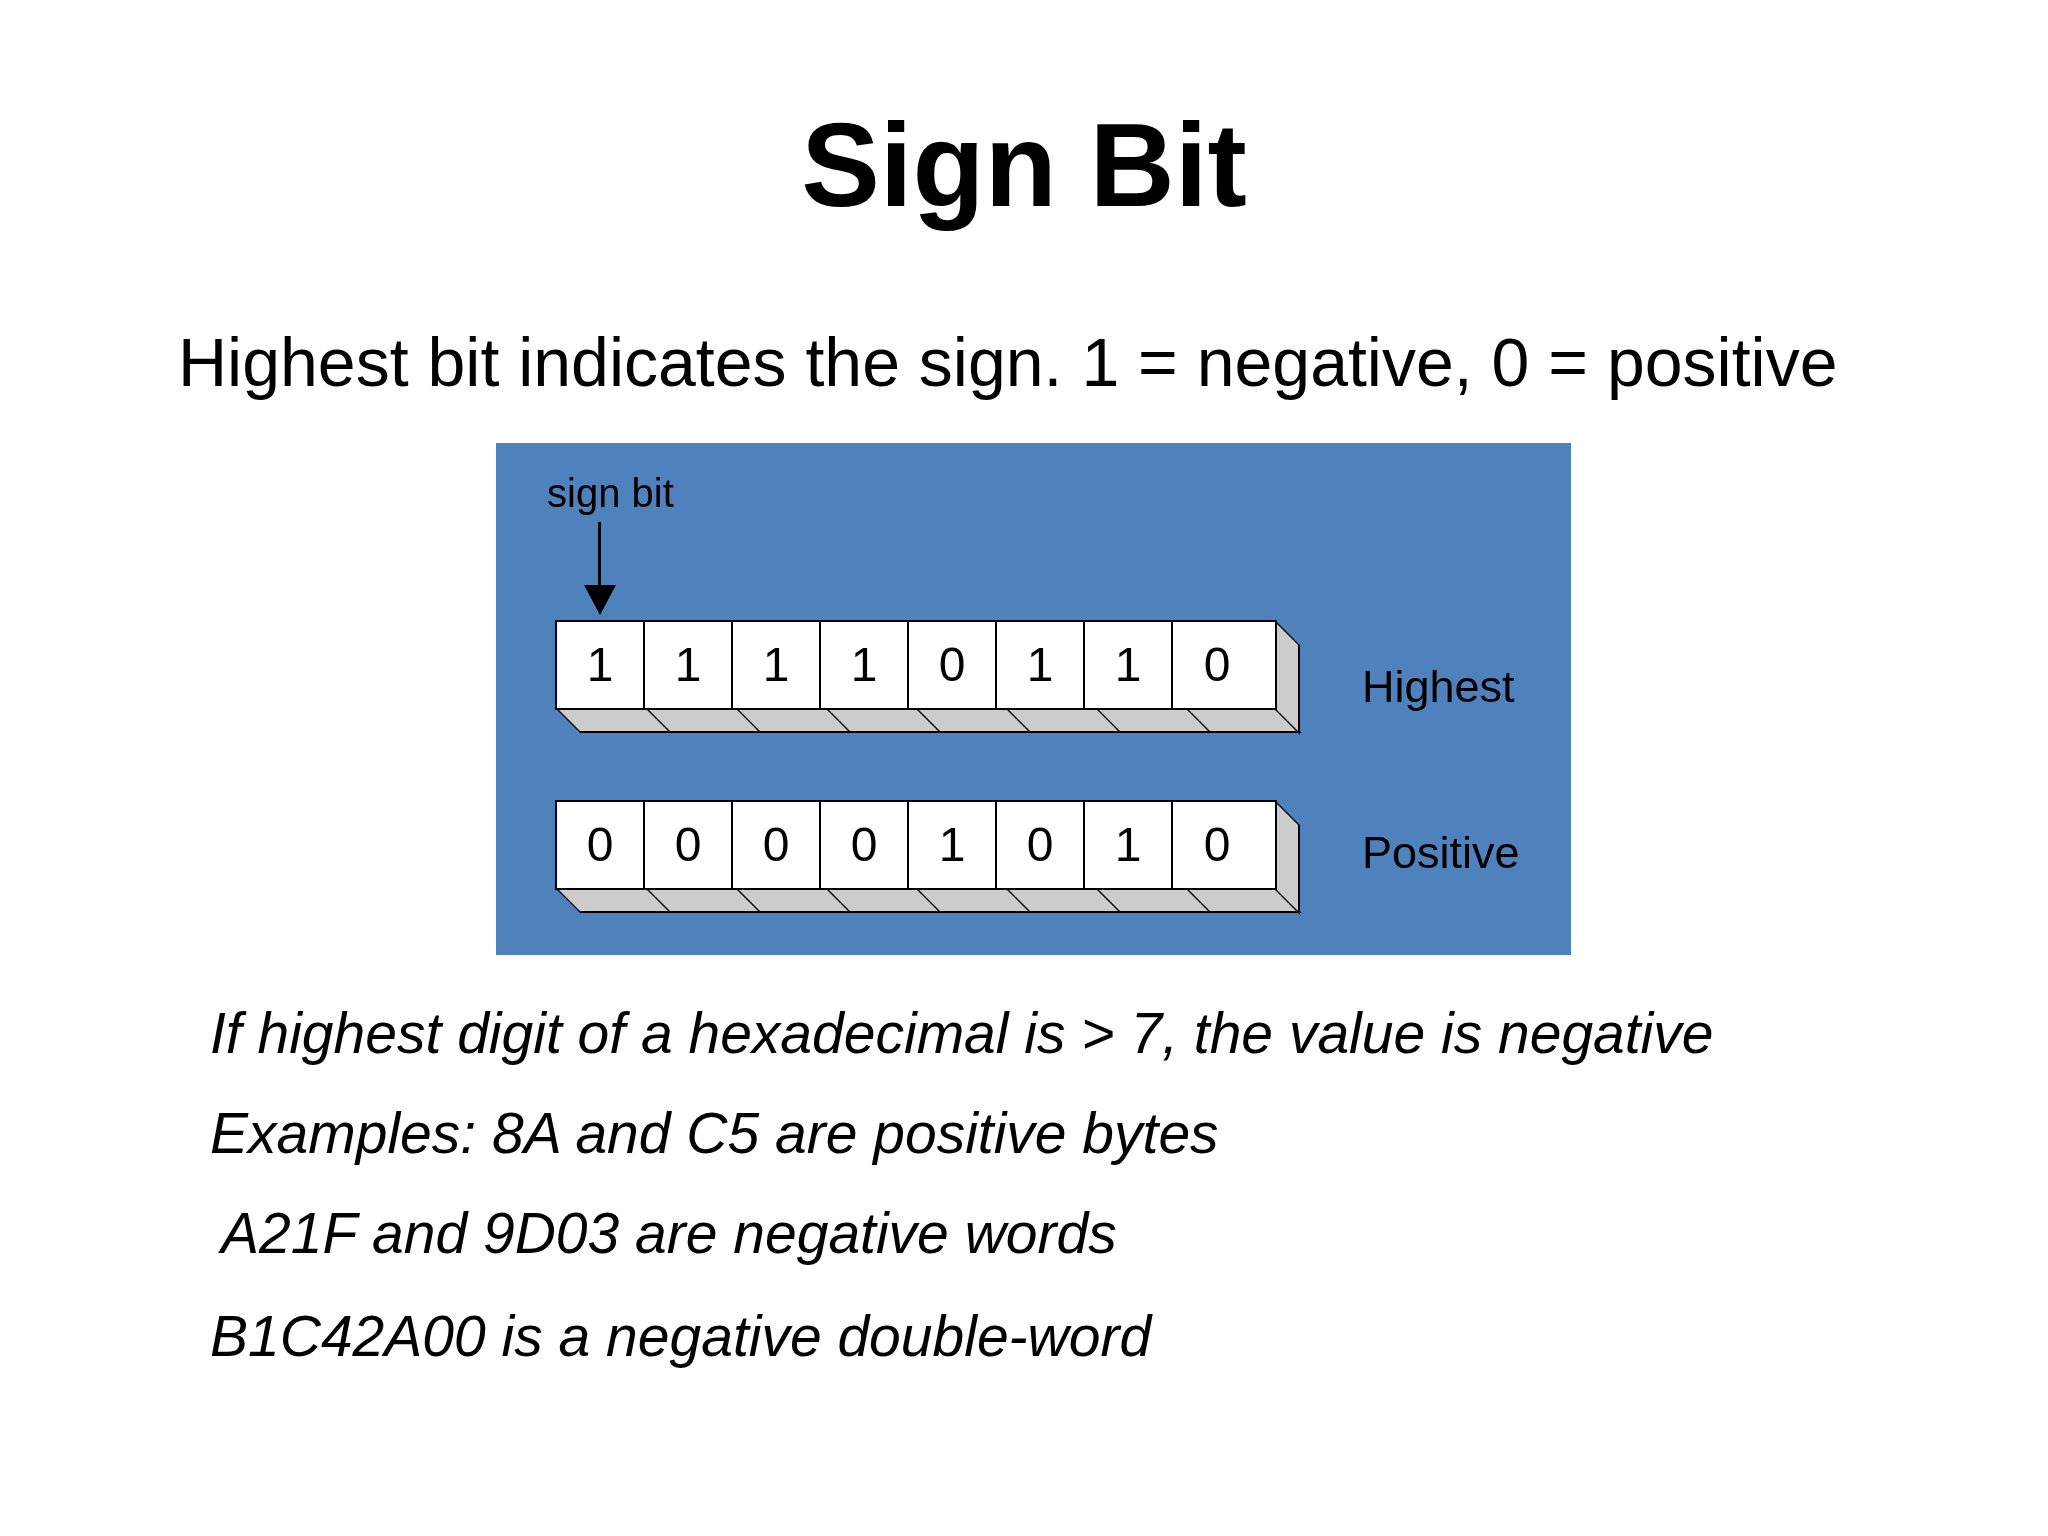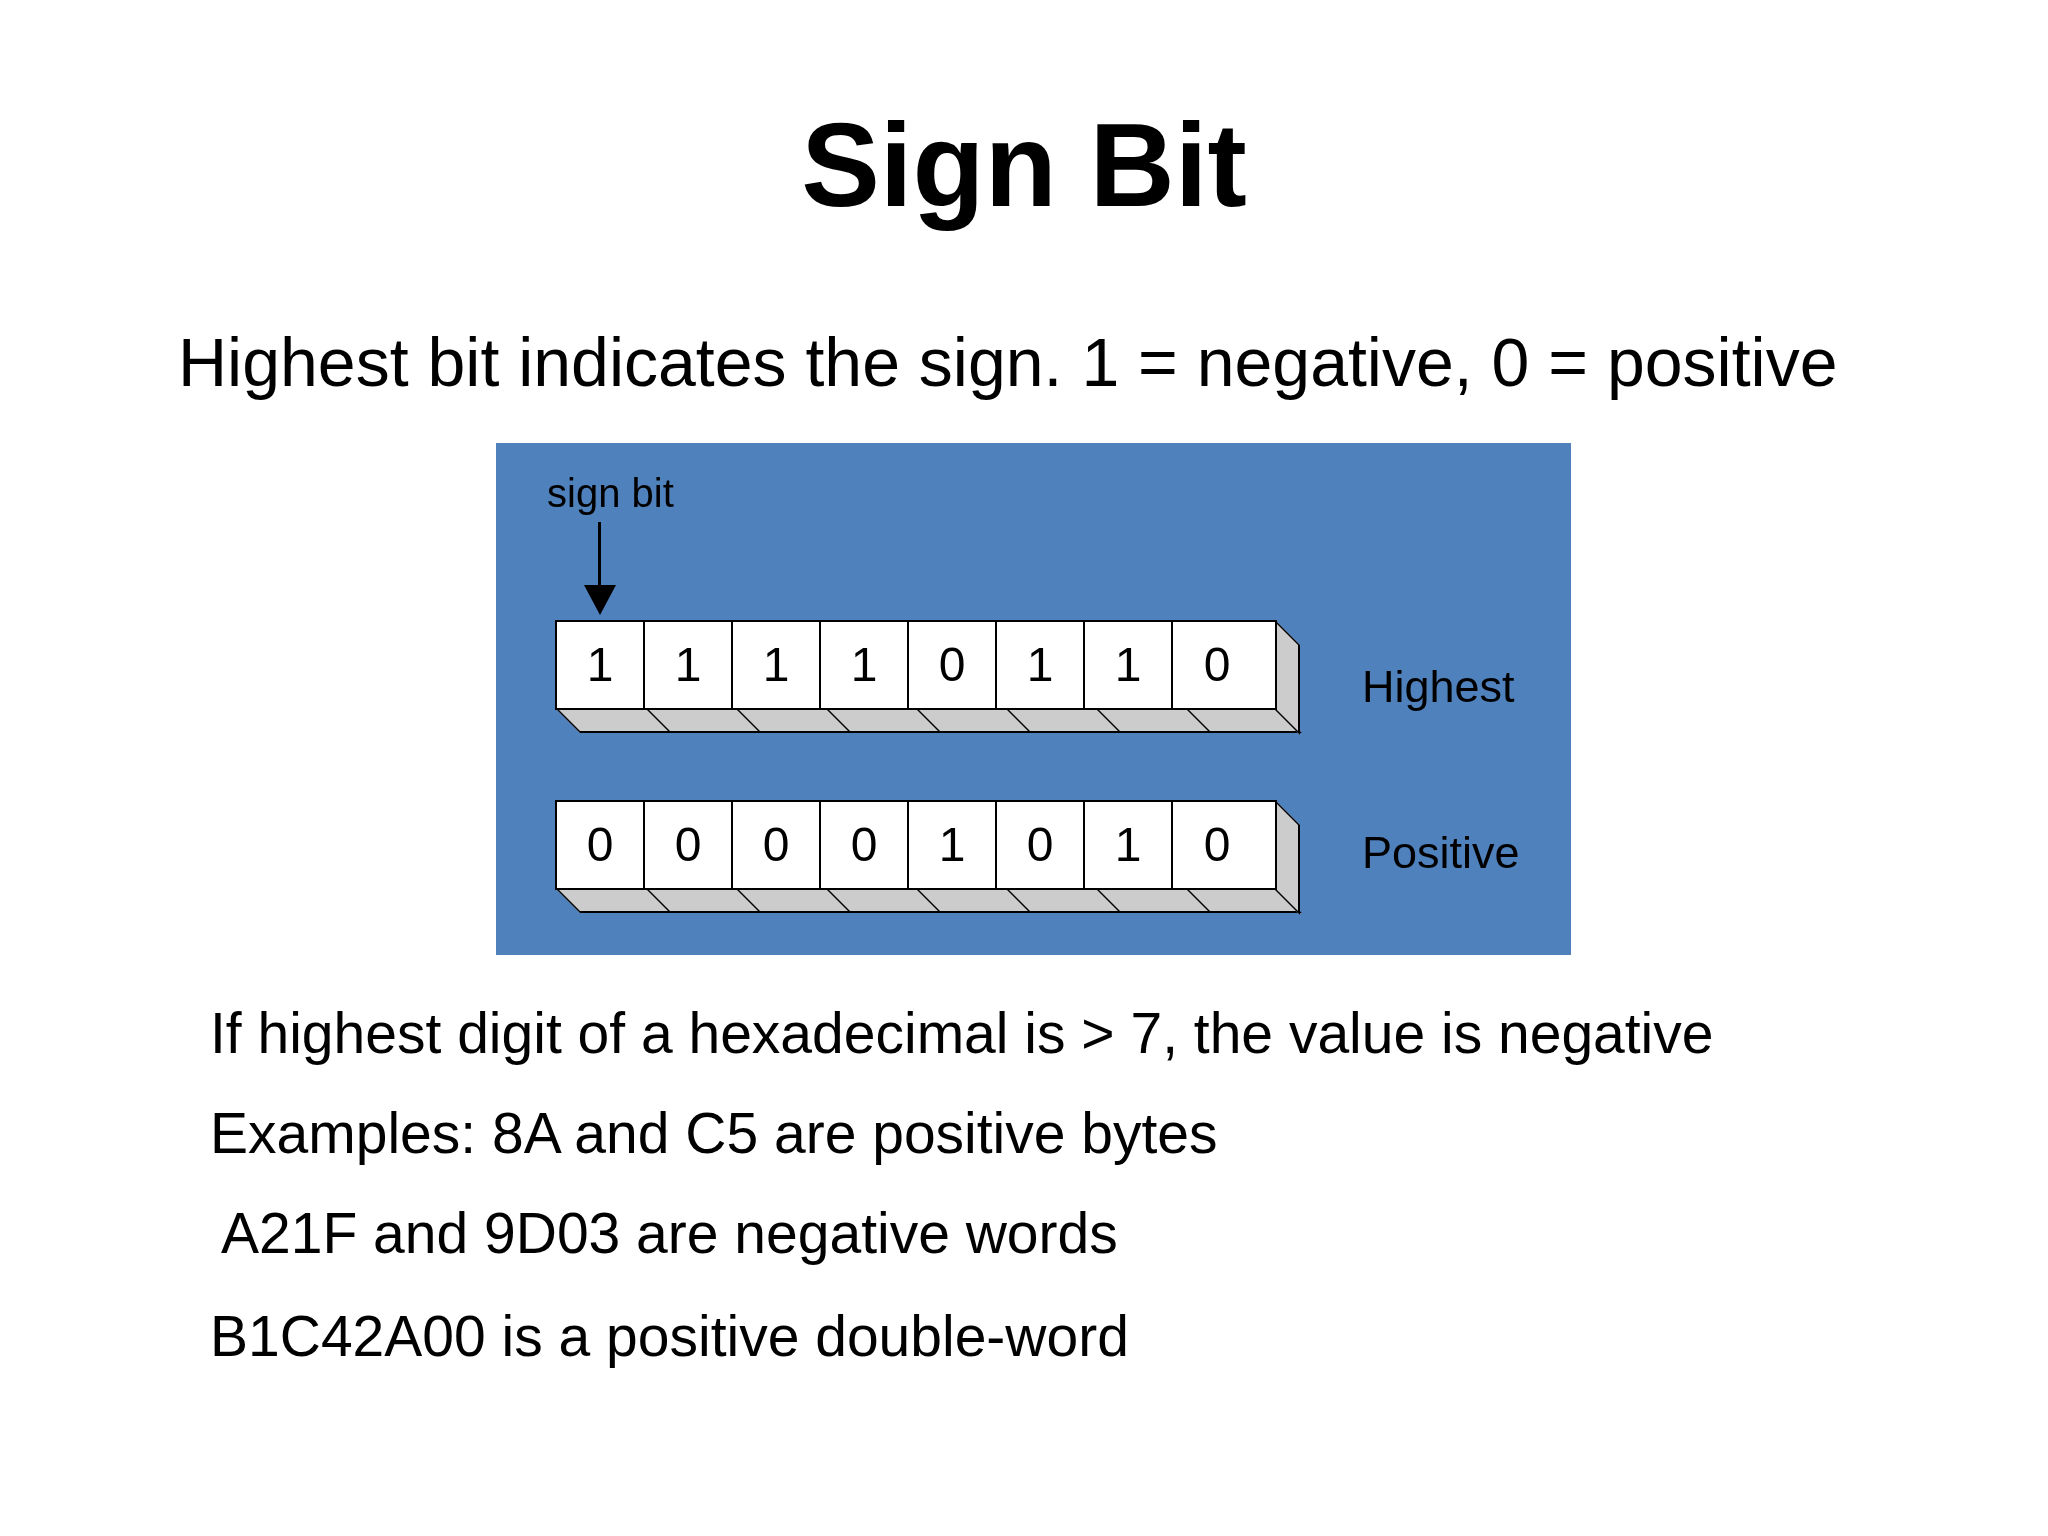--- a/index.html
+++ b/index.html
@@ -153,20 +153,21 @@
   }
   .row-label.label-0 { top: 221px; }
   .row-label.label-1 { top: 387px; }
   .note {
     position: absolute;
     left: 210px;
     font-size: 57px;
     line-height: 1;
     color: #000;
     white-space: nowrap;
+    font-style: italic;
   }
   .note-0 { top: 1005px; }
   .note-1 { top: 1105px; }
   .note-2 { top: 1205px; margin-left: 11px; }
   .note-3 { top: 1308px; }
 </style>
 </head>
 <body>
 
 <div class="slide">
@@ -259,15 +260,15 @@
       <div class="right-face"></div>
     </div>
 
     <div class="row-label label-0">Highest</div>
     <div class="row-label label-1">Positive</div>
   </div>
 
   <div class="note note-0">If highest digit of a hexadecimal is &gt; 7, the value is negative</div>
   <div class="note note-1">Examples: 8A and C5 are positive bytes</div>
   <div class="note note-2">A21F and 9D03 are negative words</div>
-  <div class="note note-3">B1C42A00 is a positive double-word</div>
+  <div class="note note-3">B1C42A00 is a negative double-word</div>
 
 </div>
 
 </body></html>

